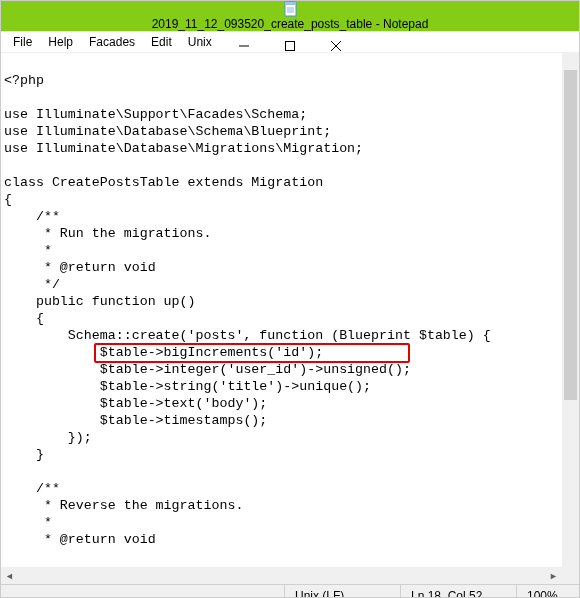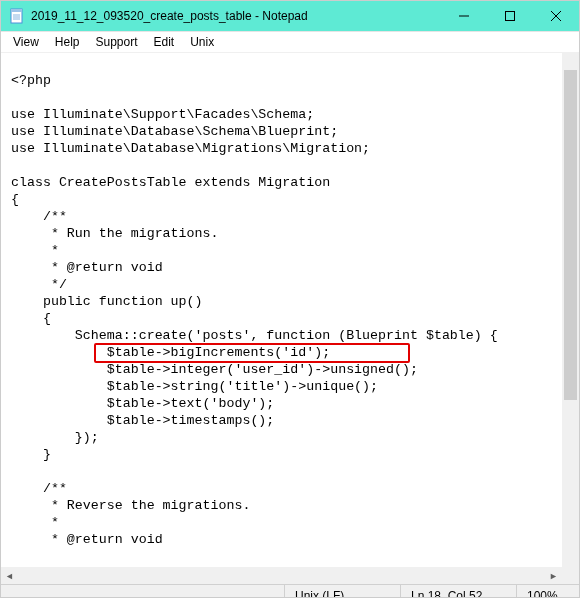--- a/index.html
+++ b/index.html
@@ -8,24 +8,25 @@
       font-family: "Segoe UI", Tahoma, sans-serif;
       background: #fff;
       width: 580px;
       height: 598px;
       overflow: hidden;
       border: 1px solid #ccc;
       box-sizing: border-box;
     }
     .titlebar {
       height: 30px;
-      background: #5eead4;
+      background: #84cc16;
       display: flex;
       align-items: center;
       border-bottom: 1px solid #e5e5e5;
+      flex-direction: column;
     }
     .titlebar-icon {
       width: 16px;
       height: 16px;
       margin-left: 8px;
       margin-right: 6px;
       display: inline-block;
     }
     .titlebar-icon svg { width:16px; height:16px; }
     .titlebar-title {
@@ -62,21 +63,21 @@
     .editor-container {
       position: relative;
       height: 514px;
       display: flex;
     }
     .editor {
       flex: 1;
       font-family: Consolas, "Courier New", monospace;
       font-size: 13.3px;
       line-height: 17px;
-      padding: 2px 10px;
+      padding: 2px 3px;
       white-space: pre;
       color: #000;
       overflow: hidden;
       position: relative;
     }
     .highlight-box {
       position: absolute;
       border: 2px solid #e20000;
       border-radius: 2px;
       pointer-events: none;
@@ -157,23 +158,23 @@
     <div class="win-btn close">
         <svg width="10" height="10">
           <line x1="0" y1="0" x2="10" y2="10" stroke="#000" stroke-width="1"></line>
           <line x1="10" y1="0" x2="0" y2="10" stroke="#000" stroke-width="1"></line>
         </svg>
       </div>
   </div>
 </div>
 
 <div class="menubar">
-  <div class="menu-item">View</div>
+  <div class="menu-item">File</div>
   <div class="menu-item">Help</div>
-  <div class="menu-item">Support</div>
+  <div class="menu-item">Facades</div>
   <div class="menu-item">Edit</div>
   <div class="menu-item">Unix</div>
 </div>
 
 <div class="editor-container">
   <div class="editor">
 <span>&lt;?php</span>
 <span></span>
 <span>use Illuminate\Support\Facades\Schema;</span>
 <span>use Illuminate\Database\Schema\Blueprint;</span>

